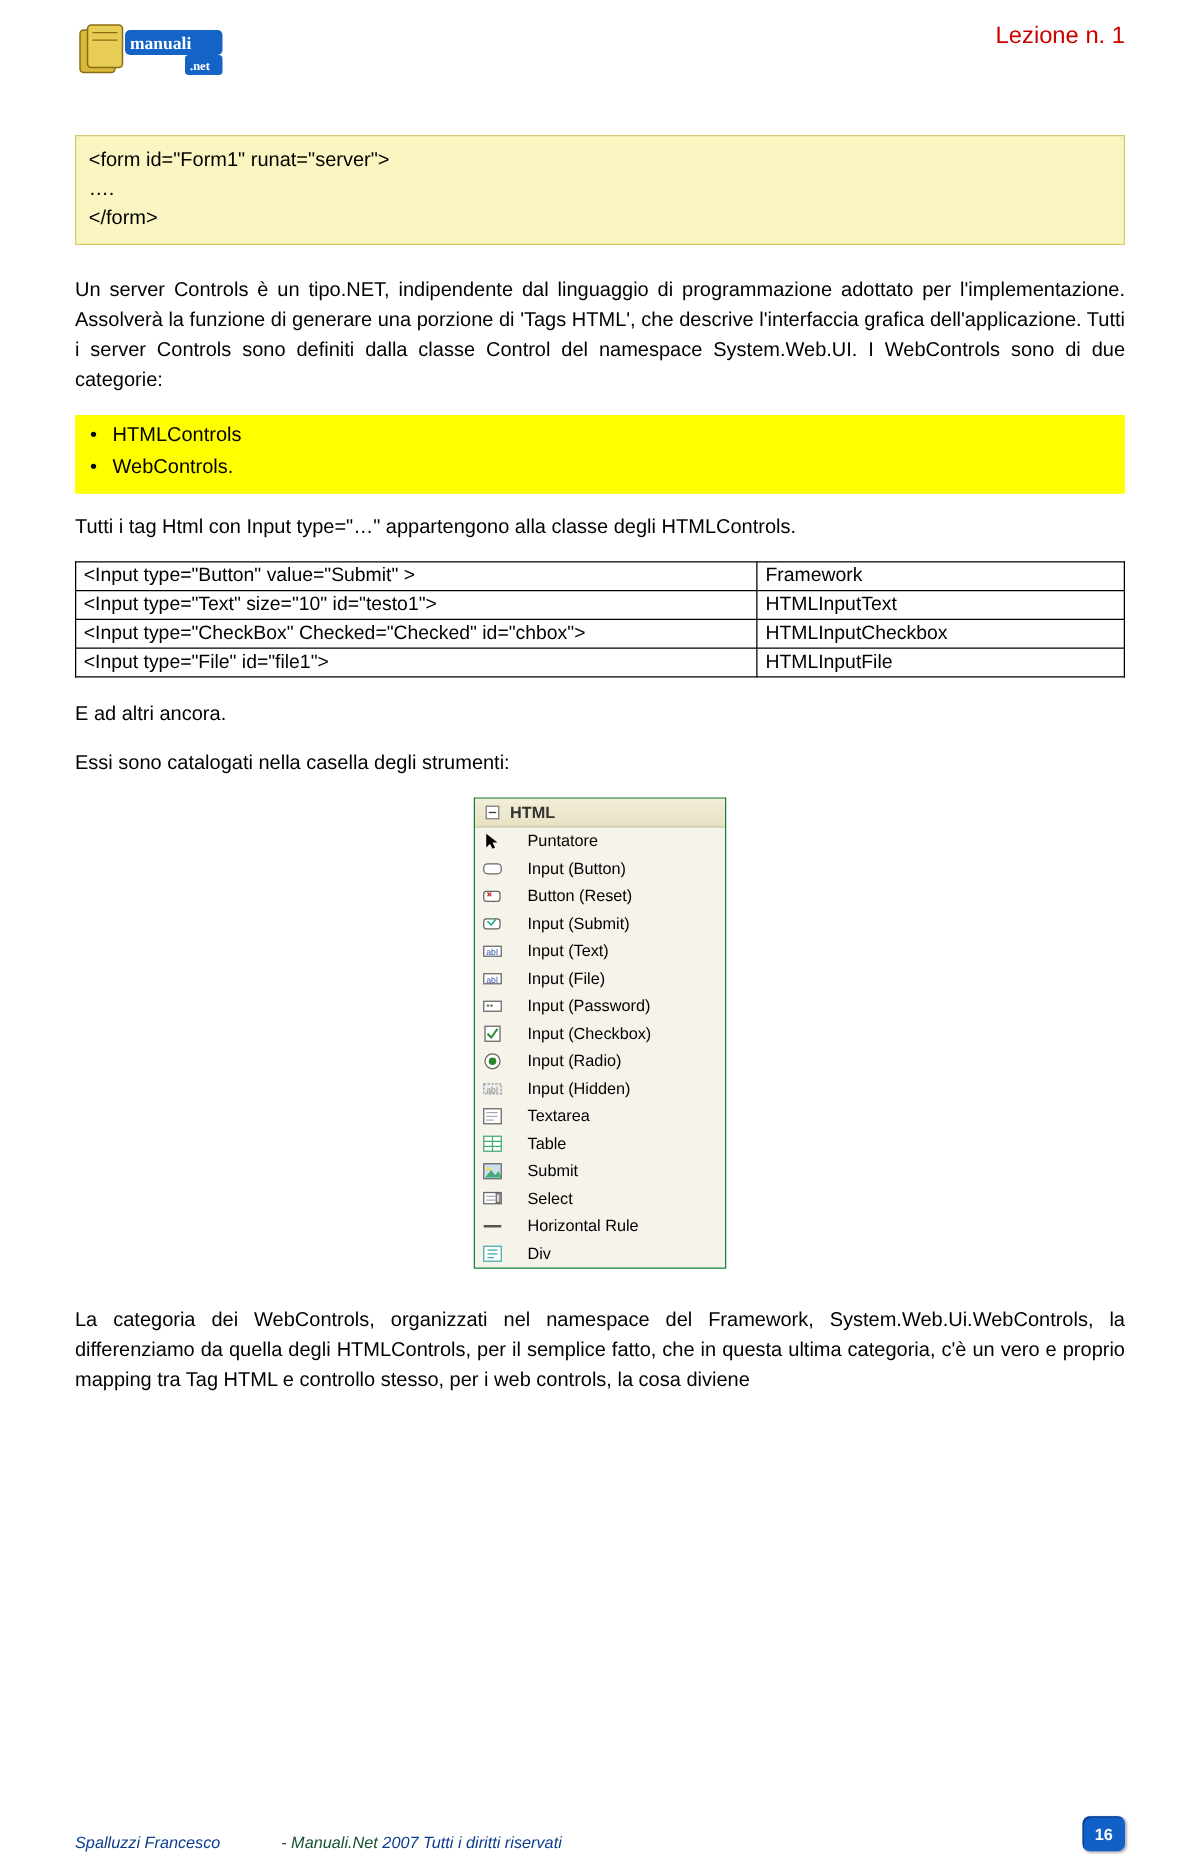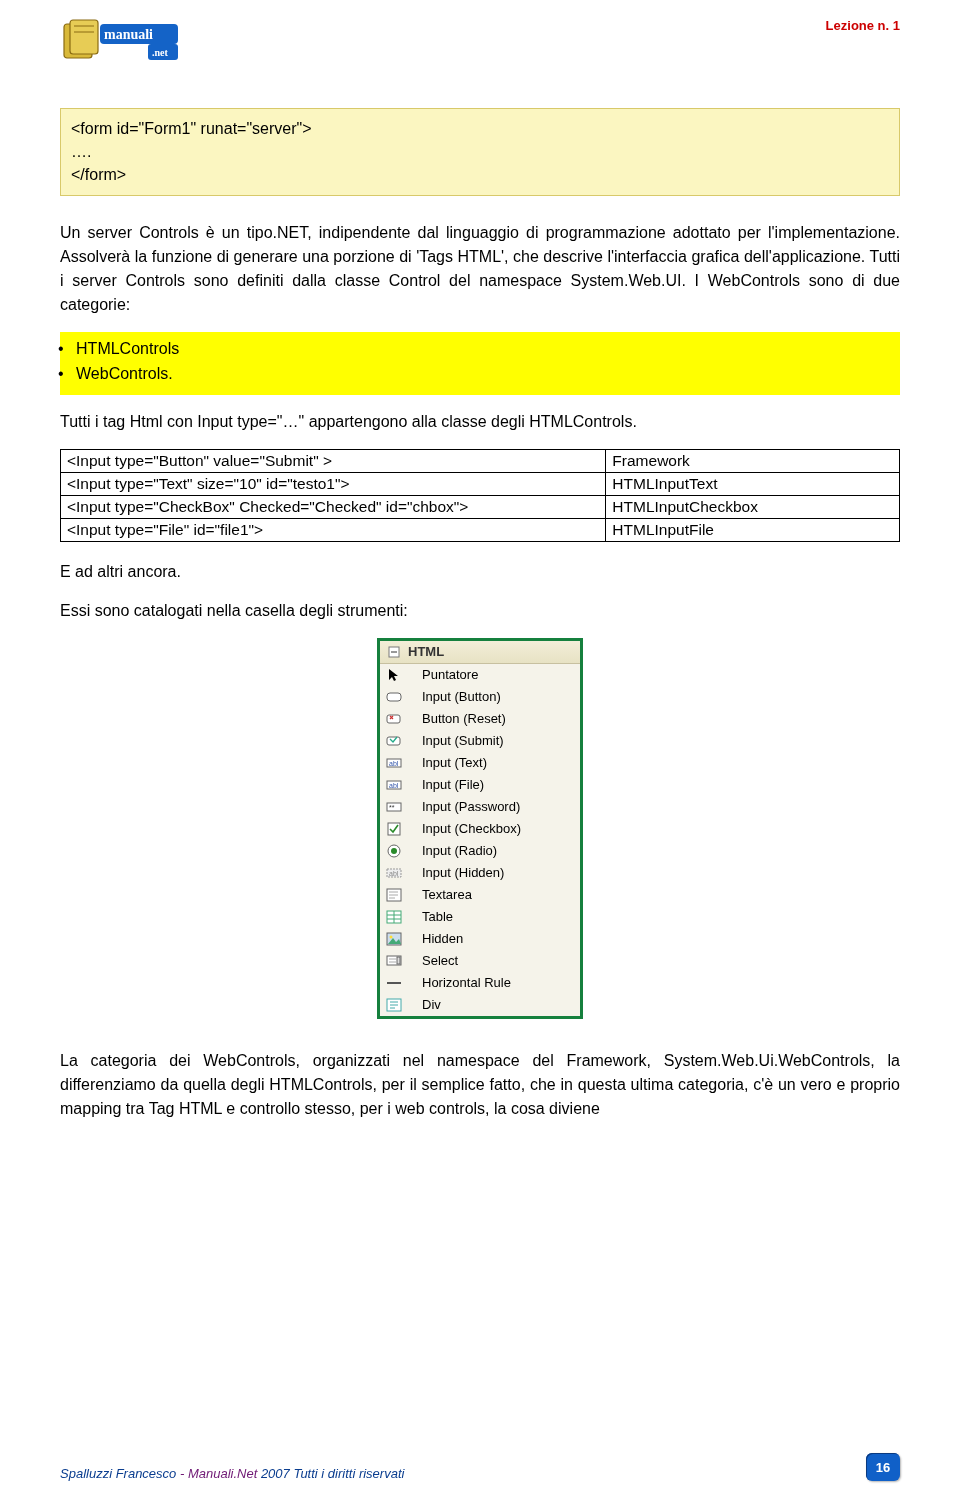--- a/index.html
+++ b/index.html
@@ -39,42 +39,42 @@
   }
   .logo svg { display:block; }
   .header-title {
     color: #1f5aa6;
     font-weight: bold;
     font-size: 19px;
     letter-spacing: 0.2px;
   }
   .lezione {
     color: #cc0000;
-    font-weight: bold;
-    font-size: 13px;
+    font-weight: normal;
+    font-size: 19px;
   }
   .codebox {
     background: #fbf6c1;
     border: 1px solid #d8c96a;
     padding: 8px 10px;
     font-family: Verdana, Arial, sans-serif;
     font-size: 16px;
     line-height: 1.45;
     margin-bottom: 25px;
     white-space: pre-wrap;
   }
   .body-text {
     font-size: 16px;
     line-height: 1.5;
     text-align: justify;
     margin: 15px 0;
   }
   .hl {
     background: #ffff00;
-    padding: 4px 10px 8px 16px;
+    padding: 4px 10px 8px 30px;
     margin: 10px 0 14px 0;
   }
   .hl .bullet-line {
     display: block;
     font-size: 16px;
     line-height: 1.6;
   }
   .hl .bullet-line::before {
     content: "• ";
     margin-left: -18px;
@@ -89,21 +89,21 @@
   table.map td {
     border: 1px solid #000;
     padding: 2px 6px;
   }
   table.map td.left { width: 65%; }
   table.map td.right { width: 35%; }
 
   .toolbox {
     width: 200px;
     margin: 12px auto 30px auto;
-    border: 3px solid #15803d;
+    border: 1px solid #15803d;
     background: #f5f3ea;
     font-family: Tahoma, Verdana, sans-serif;
     font-size: 13px;
   }
   .toolbox-header {
     background: linear-gradient(#f2eed8, #e7e2c4);
     border-bottom: 1px solid #c7c0a0;
     padding: 3px 6px;
     font-weight: bold;
     display:flex;
@@ -133,21 +133,21 @@
     display: flex;
     justify-content: space-between;
     align-items: flex-end;
     font-size: 13px;
     padding-top: 6px;
   }
   .footer-left {
     font-style: italic;
     color: #0a3d8f;
   }
-  .footer-left .netblue { color: #701a75; }
+  .footer-left .netblue { color: #14532d; margin-left: 45px; }
   .pagenum {
     background: #1060c8;
     color: #fff;
     width: 34px;
     height: 28px;
     border-radius: 6px;
     display:flex;
     align-items:center;
     justify-content:center;
     font-weight:bold;
@@ -338,21 +338,21 @@
       <span>Table</span>
     </div>
     <div class="toolbox-item">
       <span class="ticon">
           <svg width="16" height="14">
             <rect x="1" y="1" width="14" height="12" fill="#cde" stroke="#666"></rect>
             <circle cx="5" cy="5" r="1.5" fill="#fd3"></circle>
             <polygon points="2,12 7,6 10,10 13,7 15,12" fill="#4a7"></polygon>
           </svg>
         </span>
-      <span>Hidden</span>
+      <span>Submit</span>
     </div>
     <div class="toolbox-item">
       <span class="ticon">
           <svg width="16" height="14">
             <rect x="1" y="2" width="14" height="9" fill="#fff" stroke="#666"></rect>
             <line x1="3" y1="5" x2="10" y2="5" stroke="#aaa"></line>
             <line x1="3" y1="8" x2="10" y2="8" stroke="#aaa"></line>
             <rect x="11" y="3" width="3" height="7" fill="#ddd" stroke="#666"></rect>
           </svg>
         </span>

